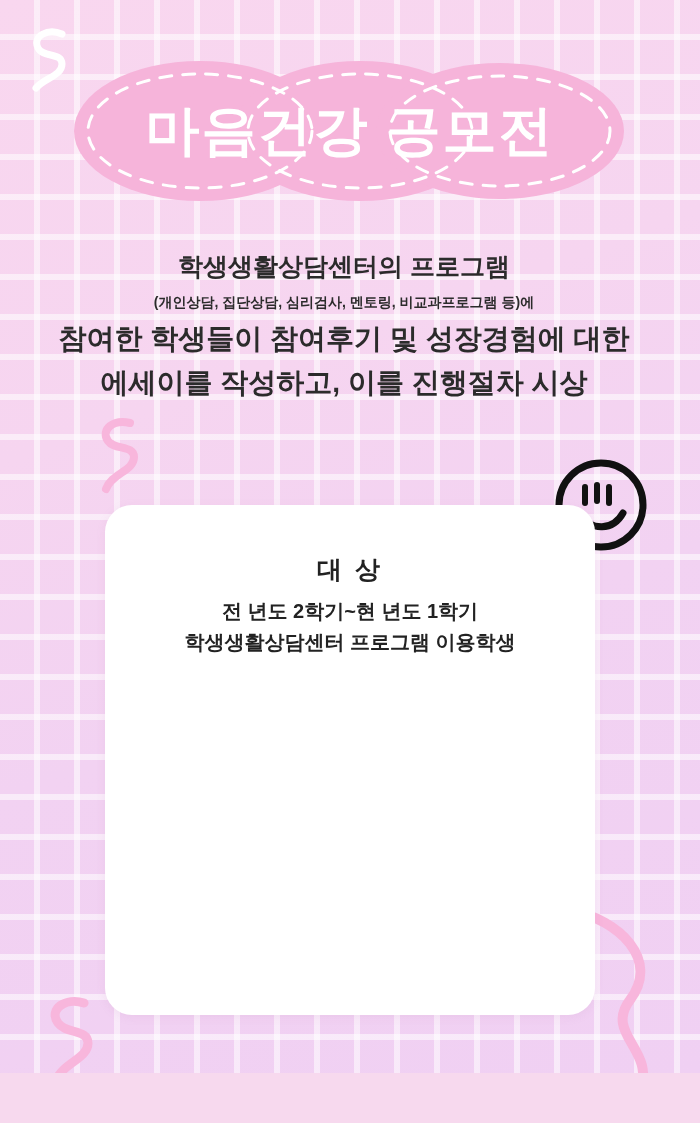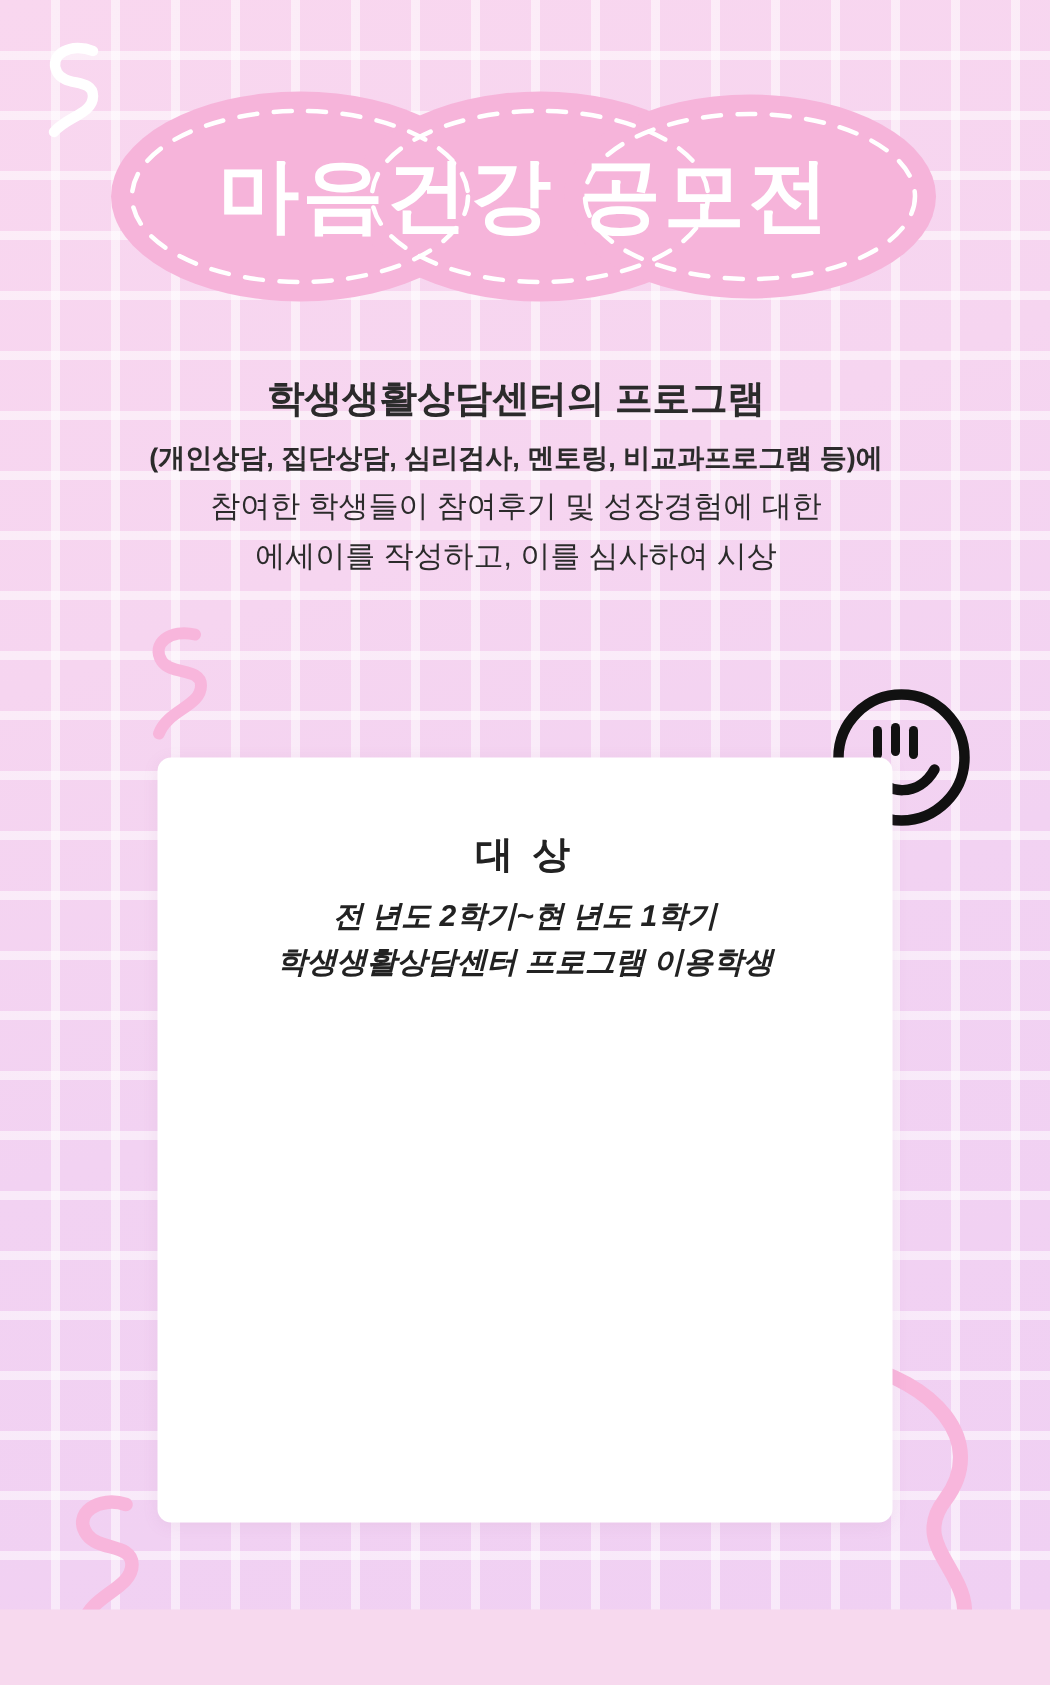--- a/index.html
+++ b/index.html
@@ -79,67 +79,66 @@
     text-align: center;
     color: #2b2b2b;
     line-height: 1.45;
   }
   .intro .line1 {
     font-size: 25px;
     font-weight: 700;
     margin-bottom: 8px;
   }
   .intro .line2 {
-    font-size: 18px;
+    font-size: 14px;
     font-weight: 700;
     margin-bottom: 6px;
   }
   .intro .line3,
   .intro .line4 {
-    font-size: 20px;
-    font-weight: 400;
+    font-size: 28px;
+    font-weight: 700;
   }
   .intro .line3 { margin-bottom: 4px; }
 
   
   .smiley {
     position: absolute;
     left: 551px;
     top: 455px;
   }
 
   
   .card {
     position: absolute;
     left: 105px;
     top: 505px;
     width: 490px;
     height: 510px;
     background: #ffffff;
-    border-radius: 9px;
+    border-radius: 27px;
     box-shadow: 0 2px 10px rgba(180, 120, 170, 0.10);
   }
   .section {
     text-align: center;
     color: #222;
   }
   .sec-1 { margin-top: 48px; }
   .sec-2 { margin-top: 36px; }
   .sec-3 { margin-top: 34px; }
   .sec-title {
     font-size: 25px;
     font-weight: 700;
     letter-spacing: 3px;
     margin-bottom: 10px;
   }
   .sec-line {
     font-size: 20px;
     font-weight: 600;
     line-height: 1.55;
-    font-style: italic;
   }
 
   
   .footer {
     position: absolute;
     left: 0;
     right: 0;
     top: 1075px;
     text-align: left;
     font-size: 16px;
@@ -189,21 +188,21 @@
         <ellipse cx="430" cy="75" rx="110" ry="55"></ellipse>
       </g>
     </svg>
     <div class="title-text">마음건강 공모전</div>
   </div>
 
   <div class="intro">
     <div class="line1">학생생활상담센터의 프로그램</div>
     <div class="line2">(개인상담, 집단상담, 심리검사, 멘토링, 비교과프로그램 등)에</div>
     <div class="line3">참여한 학생들이 참여후기 및 성장경험에 대한</div>
-    <div class="line4">에세이를 작성하고, 이를 심사하여 시상</div>
+    <div class="line4">에세이를 작성하고, 이를 진행절차 시상</div>
   </div>
 
   <div class="smiley">
     <svg width="100" height="100" viewBox="0 0 100 100" fill="none" xmlns="http://www.w3.org/2000/svg">
       <circle cx="50" cy="50" r="42" stroke="#111111" stroke-width="7" fill="none"></circle>
       <path d="M34 32 L34 48" stroke="#111111" stroke-width="6" stroke-linecap="round"></path>
       <path d="M46 30 L46 46" stroke="#111111" stroke-width="6" stroke-linecap="round"></path>
       <path d="M58 32 L58 48" stroke="#111111" stroke-width="6" stroke-linecap="round"></path>
       <path d="M30 60 C40 76, 62 76, 72 58" stroke="#111111" stroke-width="7" stroke-linecap="round" fill="none"></path>
     </svg>

